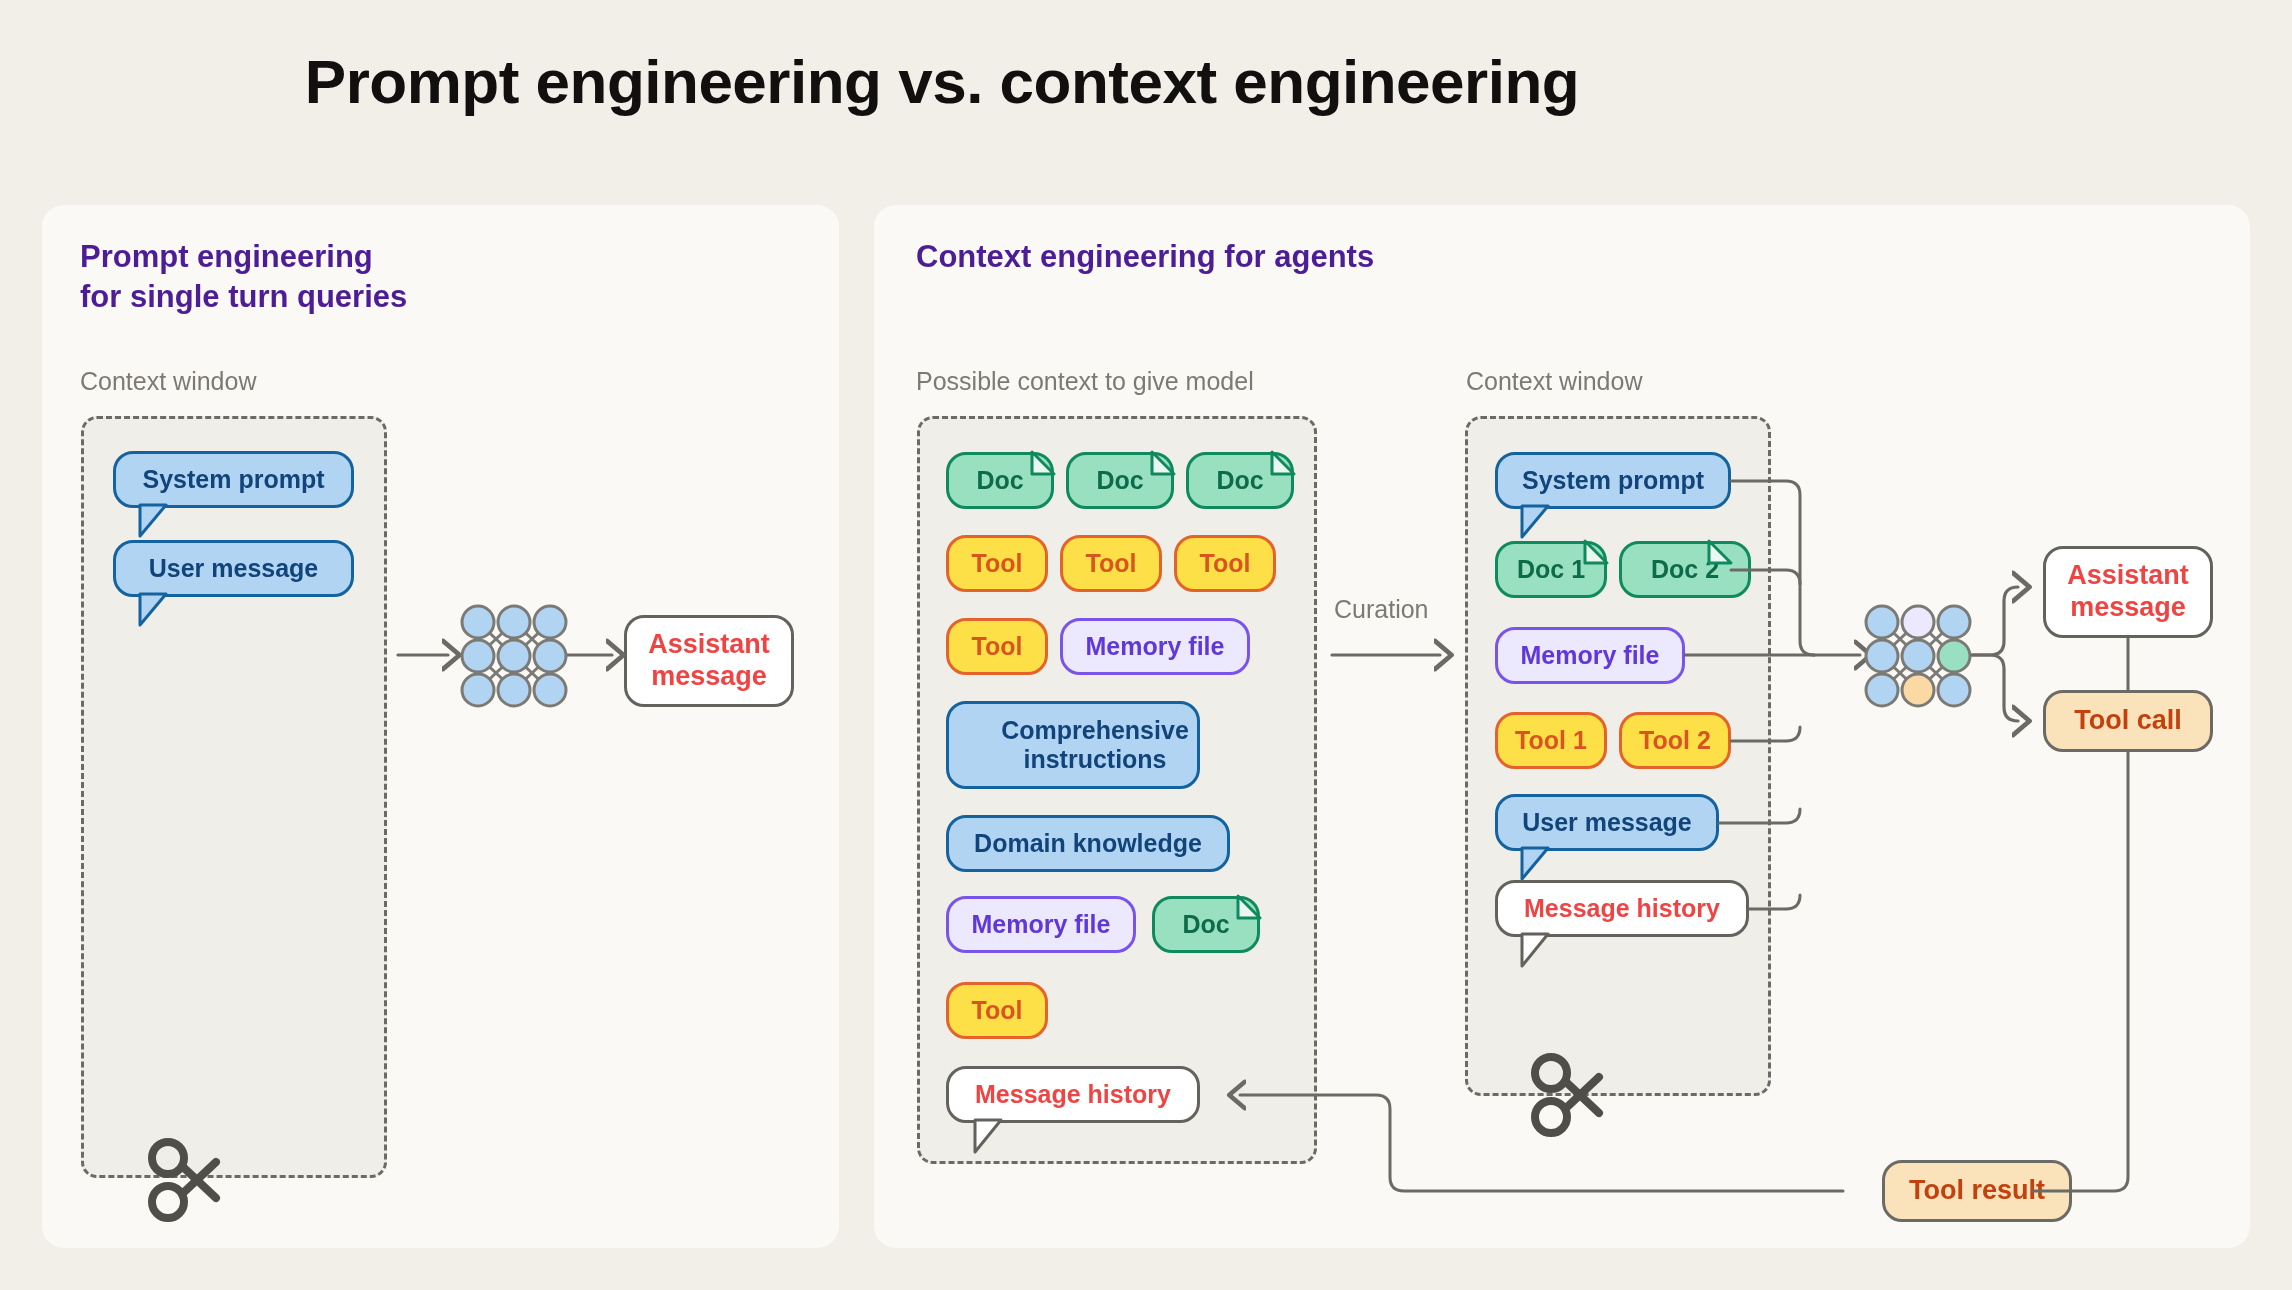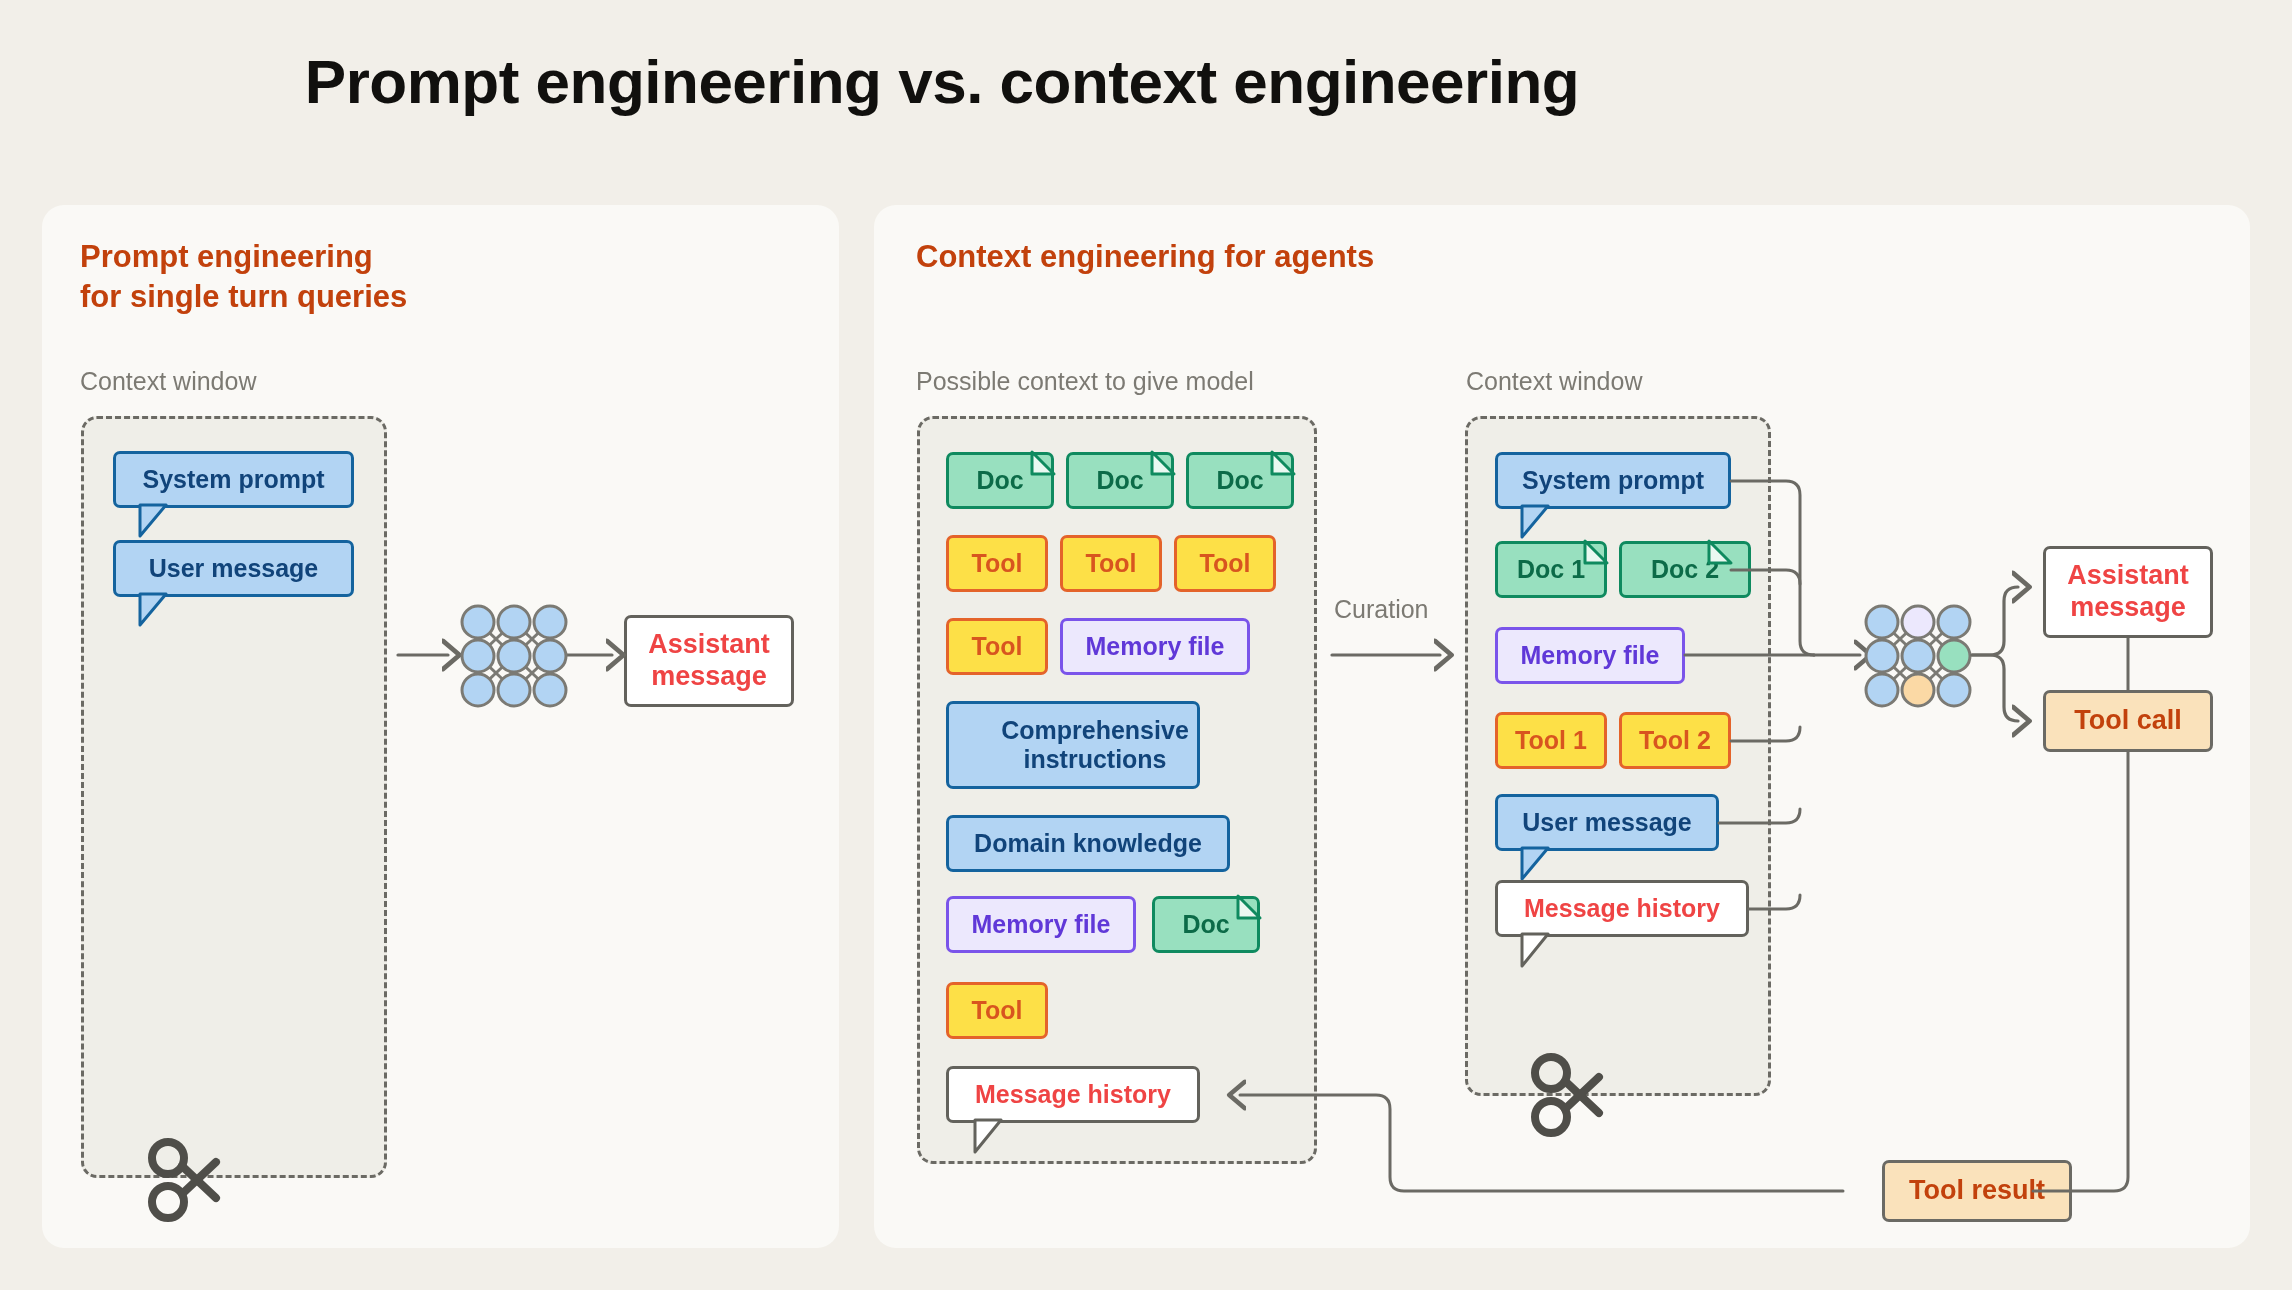--- a/index.html
+++ b/index.html
@@ -12,30 +12,30 @@
   #page-title{
     position:absolute;left:0;top:46px;width:1884px;text-align:center;
     font-size:62px;font-weight:bold;color:#11100e;letter-spacing:-0.5px;
   }
   .panel{
     position:absolute;background:#faf9f6;border-radius:22px;
   }
   #panel-left{left:42px;top:205px;width:797px;height:1043px;}
   #panel-right{left:874px;top:205px;width:1376px;height:1043px;}
   .panel-heading{
-    position:absolute;font-size:31px;font-weight:600;color:#c2410c;
+    position:absolute;font-size:31px;font-weight:600;color:#4c1d95;
     line-height:1.29;white-space:pre-line;
   }
   .col-label{position:absolute;font-size:25px;color:#7c7a73;font-weight:500;}
   .dashed-box{
     position:absolute;border:3px dashed #6b6a64;border-radius:16px;
     background:rgba(233,230,223,.62);box-sizing:border-box;
   }
   .chip{
-    position:absolute;box-sizing:border-box;border-radius:7px;
+    position:absolute;box-sizing:border-box;border-radius:20px;
     display:flex;align-items:center;justify-content:center;
     font-size:25px;font-weight:bold;border-width:3px;border-style:solid;
     text-align:center;line-height:1.18;
   }
   .chip.blue{background:#b2d4f3;border-color:#14639e;color:#11447a;}
   .chip.green{background:#98e0bf;border-color:#0f8a5f;color:#0c6b48;}
   .chip.orange{background:#fde047;border-color:#e4632a;color:#d8551f;}
   .chip.purple{background:#ece8fd;border-color:#7a54ea;color:#6038d8;}
   .chip.plain{background:#ffffff;border-color:#63625c;color:#ef4444;font-weight:600;}
   .chip.toolcall{background:#fae2bb;border-color:#6b6a64;color:#c2410c;font-weight:600;}

